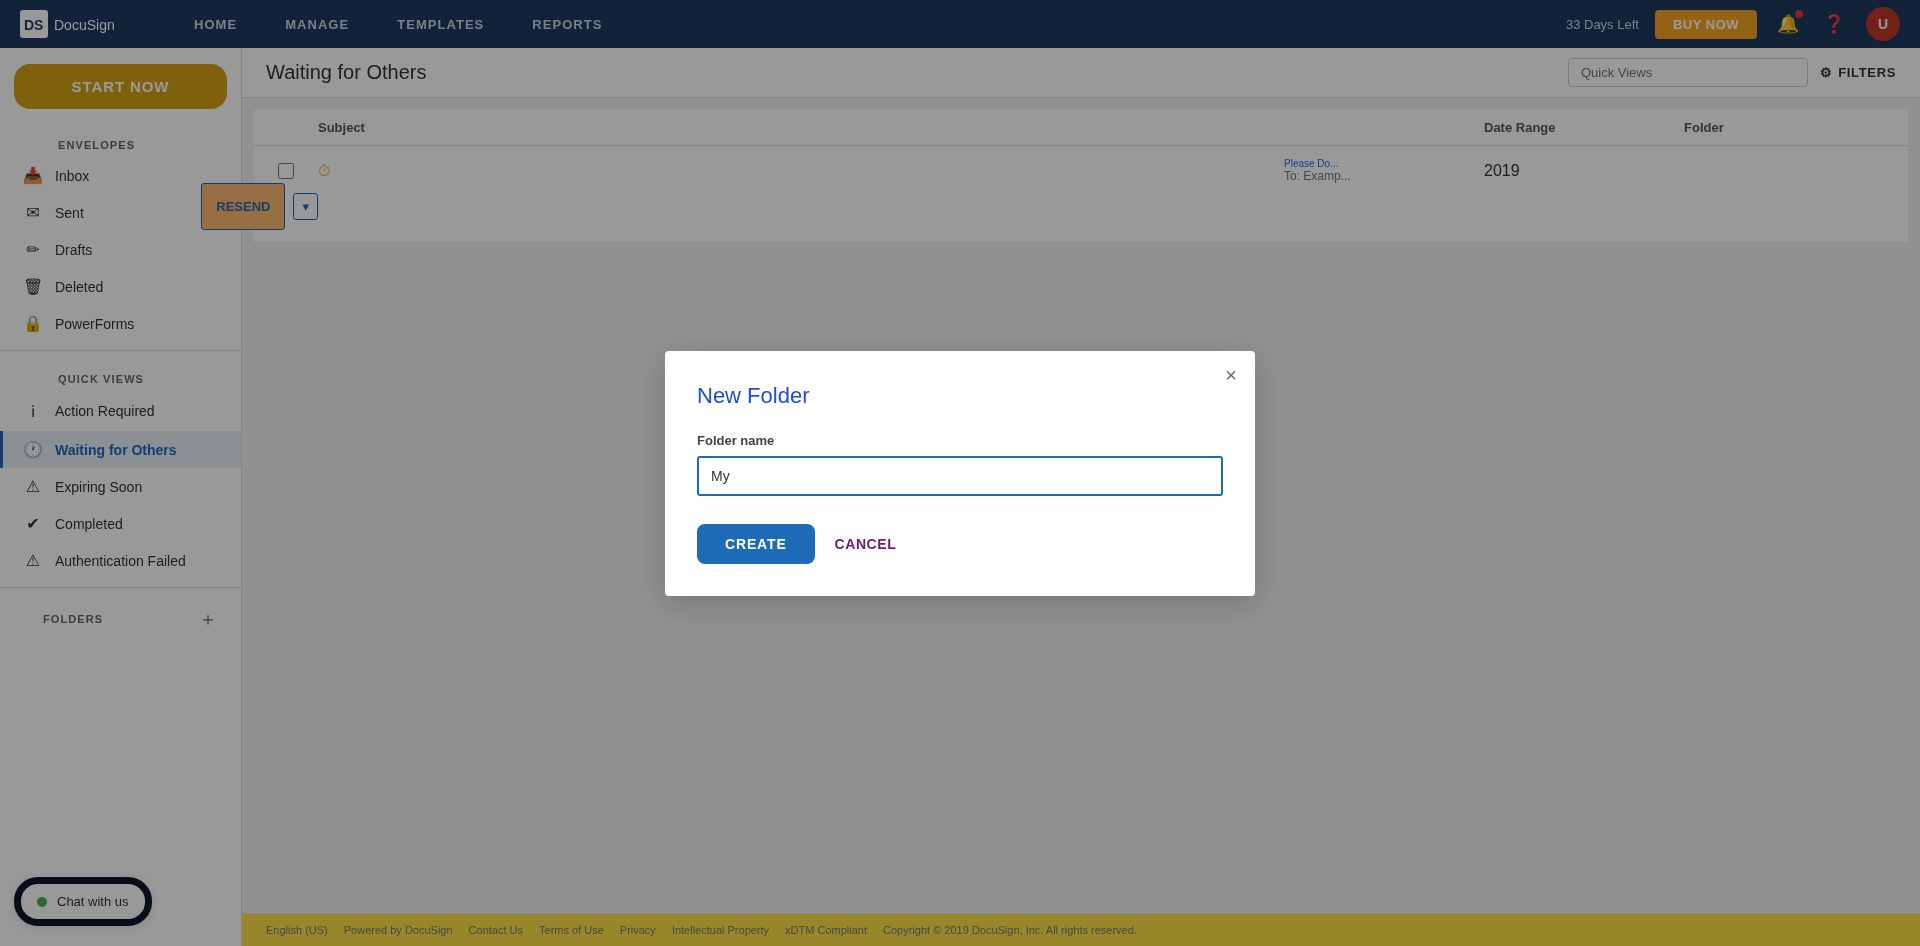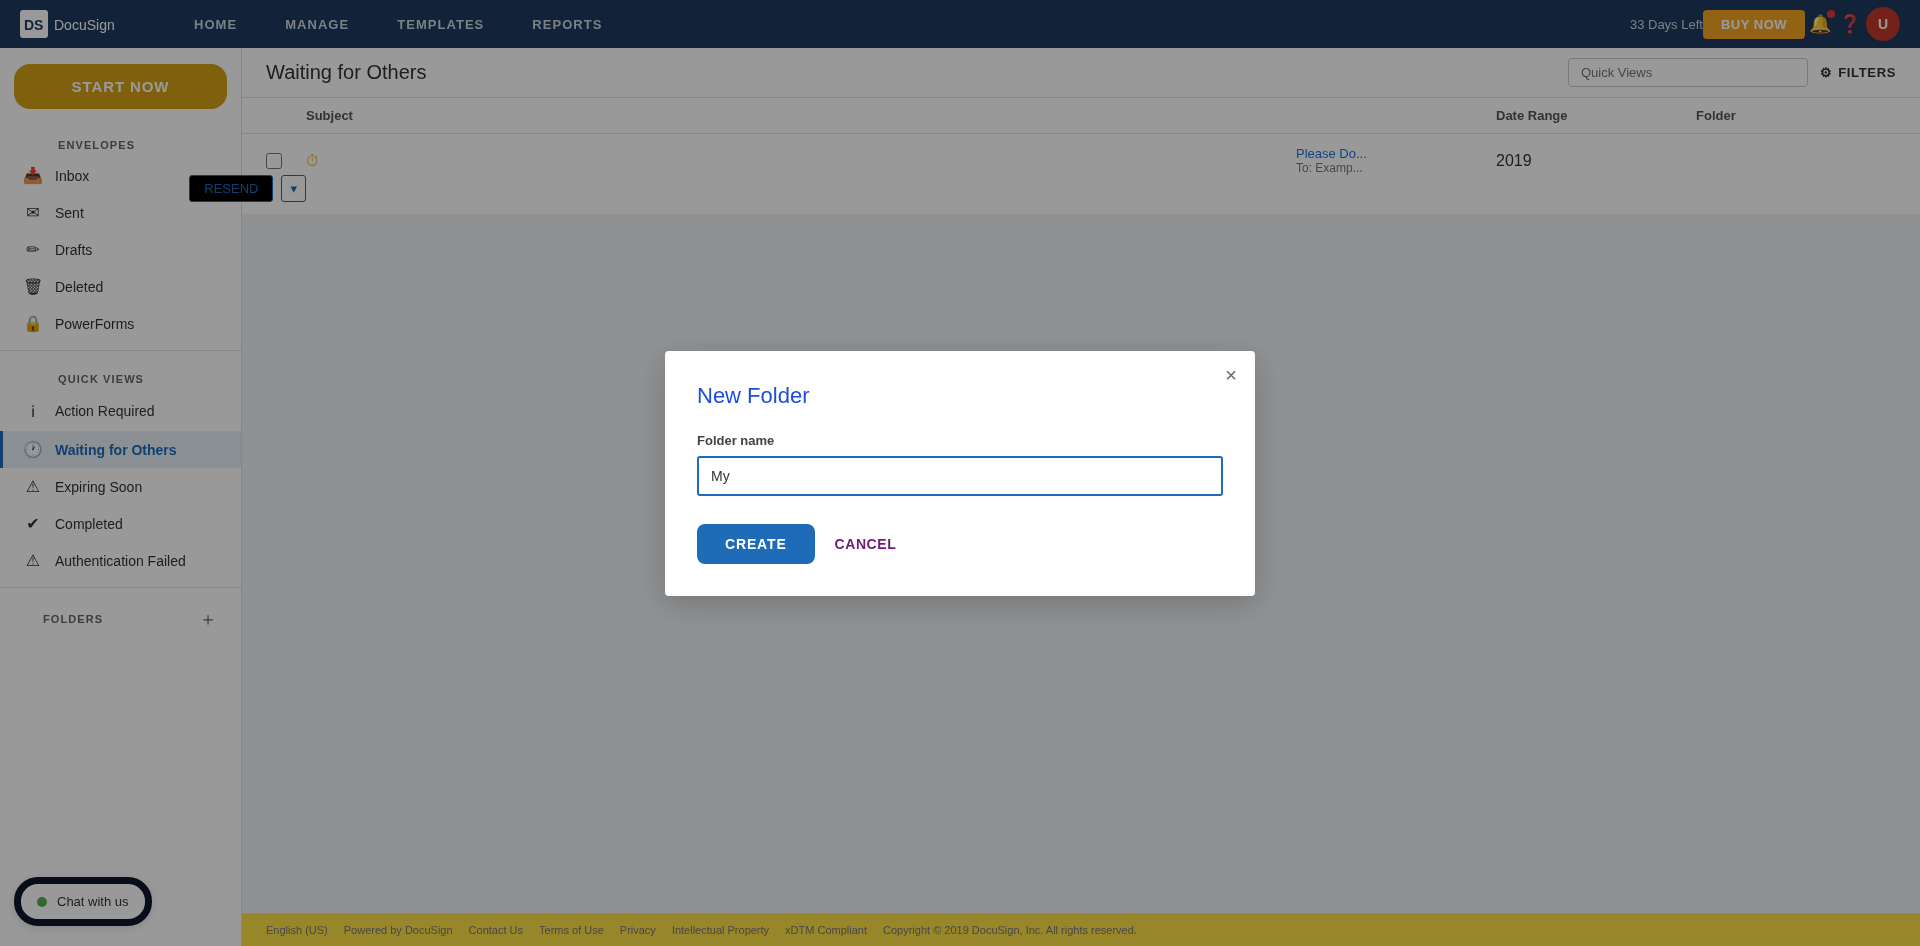--- a/index.html
+++ b/index.html
@@ -35,20 +35,21 @@
       padding: 0 24px;
       height: 48px;
       display: flex;
       align-items: center;
       cursor: pointer;
       transition: color 0.2s;
     }
     .nav-right {
       display: flex;
       align-items: center;
+      gap: 16px;
     }
     .days-left {
       color: #ccd6e0;
       font-size: 13px;
       font-weight: 500;
     }
     .buy-now-btn {
       background: #f5a623;
       color: #fff;
       border: none;
@@ -227,21 +228,21 @@
       color: #333;
       display: flex;
       align-items: center;
       gap: 6px;
       letter-spacing: 0.05em;
     }
 
     
     .table-container {
       background: #fff;
-      margin: 0;
+      margin: 12px;
     }
     .table-header {
       display: grid;
       grid-template-columns: 40px 1fr 200px 200px 200px;
       padding: 10px 24px;
       border-bottom: 1px solid #e0e0e0;
       background: #fff;
     }
     .th {
       font-size: 13px;
@@ -254,43 +255,43 @@
       padding: 12px 24px;
       border-bottom: 1px solid #f0f0f0;
       align-items: center;
       background: #fff;
     }
     .subject-cell {
       display: flex;
       flex-direction: column;
     }
     .subject-text {
-      font-size: 13px;
+      font-size: 10px;
       color: #1a73e8;
       cursor: pointer;
       font-weight: 500;
     }
     .to-text {
       font-size: 12px;
       color: #777;
     }
     .row-actions {
       display: flex;
       align-items: center;
       gap: 8px;
       justify-content: flex-end;
     }
     .resend-btn {
       border: 1px solid #1e6bb8;
-      background: #000000;
+      background: #fdba74;
       color: #1e6bb8;
-      padding: 5px 14px;
+      padding: 15px 14px;
       border-radius: 3px;
       font-size: 13px;
-      font-weight: 400;
+      font-weight: 700;
       cursor: pointer;
     }
     .dropdown-btn {
       border: 1px solid #1e6bb8;
       background: #fff;
       color: #1e6bb8;
       padding: 5px 8px;
       border-radius: 3px;
       font-size: 13px;
       cursor: pointer;

